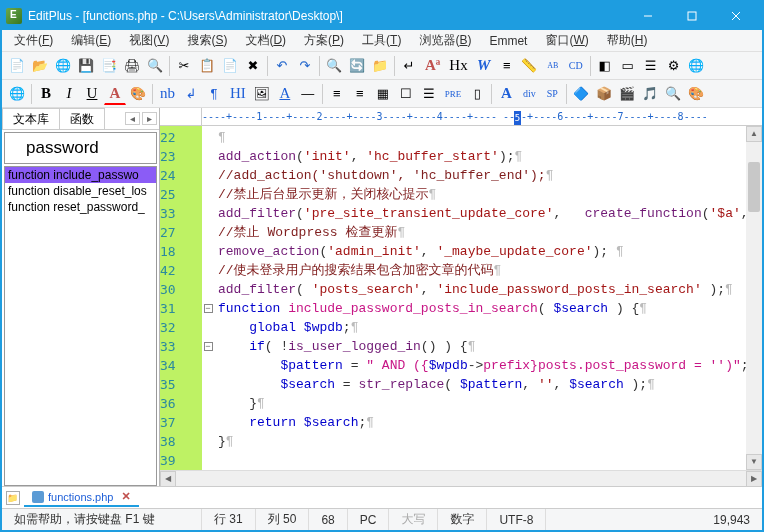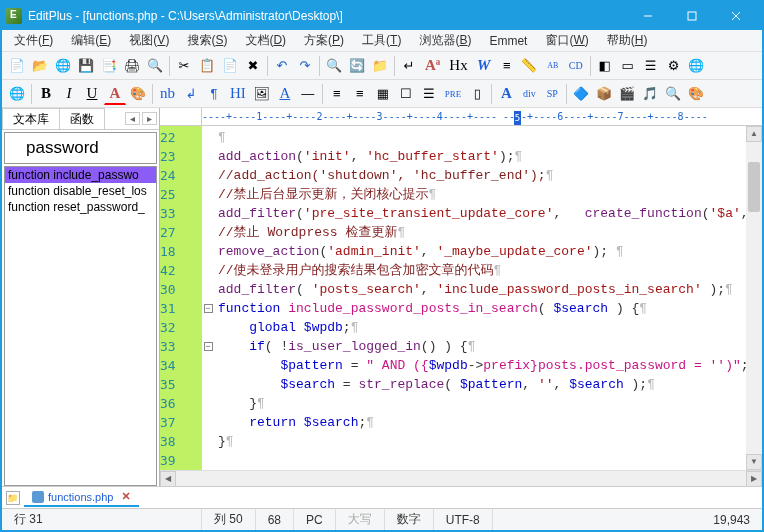--- a/index.html
+++ b/index.html
@@ -272,20 +272,21 @@
   <div class="tabbar">
     <div class="sqbtn">📁</div>
     <div class="filetab">
       <span class="dot"></span>
       <span>functions.php</span>
       <span class="x">✕</span>
     </div>
   </div>
 
   <div class="statusbar">
+    <div class="cell">如需帮助，请按键盘 F1 键</div>
     <div class="cell">行 31</div>
     <div class="cell">列 50</div>
     <div class="cell">68</div>
     <div class="cell">PC</div>
     <div class="cell" style="color:#aaa">大写</div>
     <div class="cell">数字</div>
     <div class="cell">UTF-8</div>
     <div class="spacer"></div>
     <div class="cell" style="border:none">19,943</div>
   </div>

